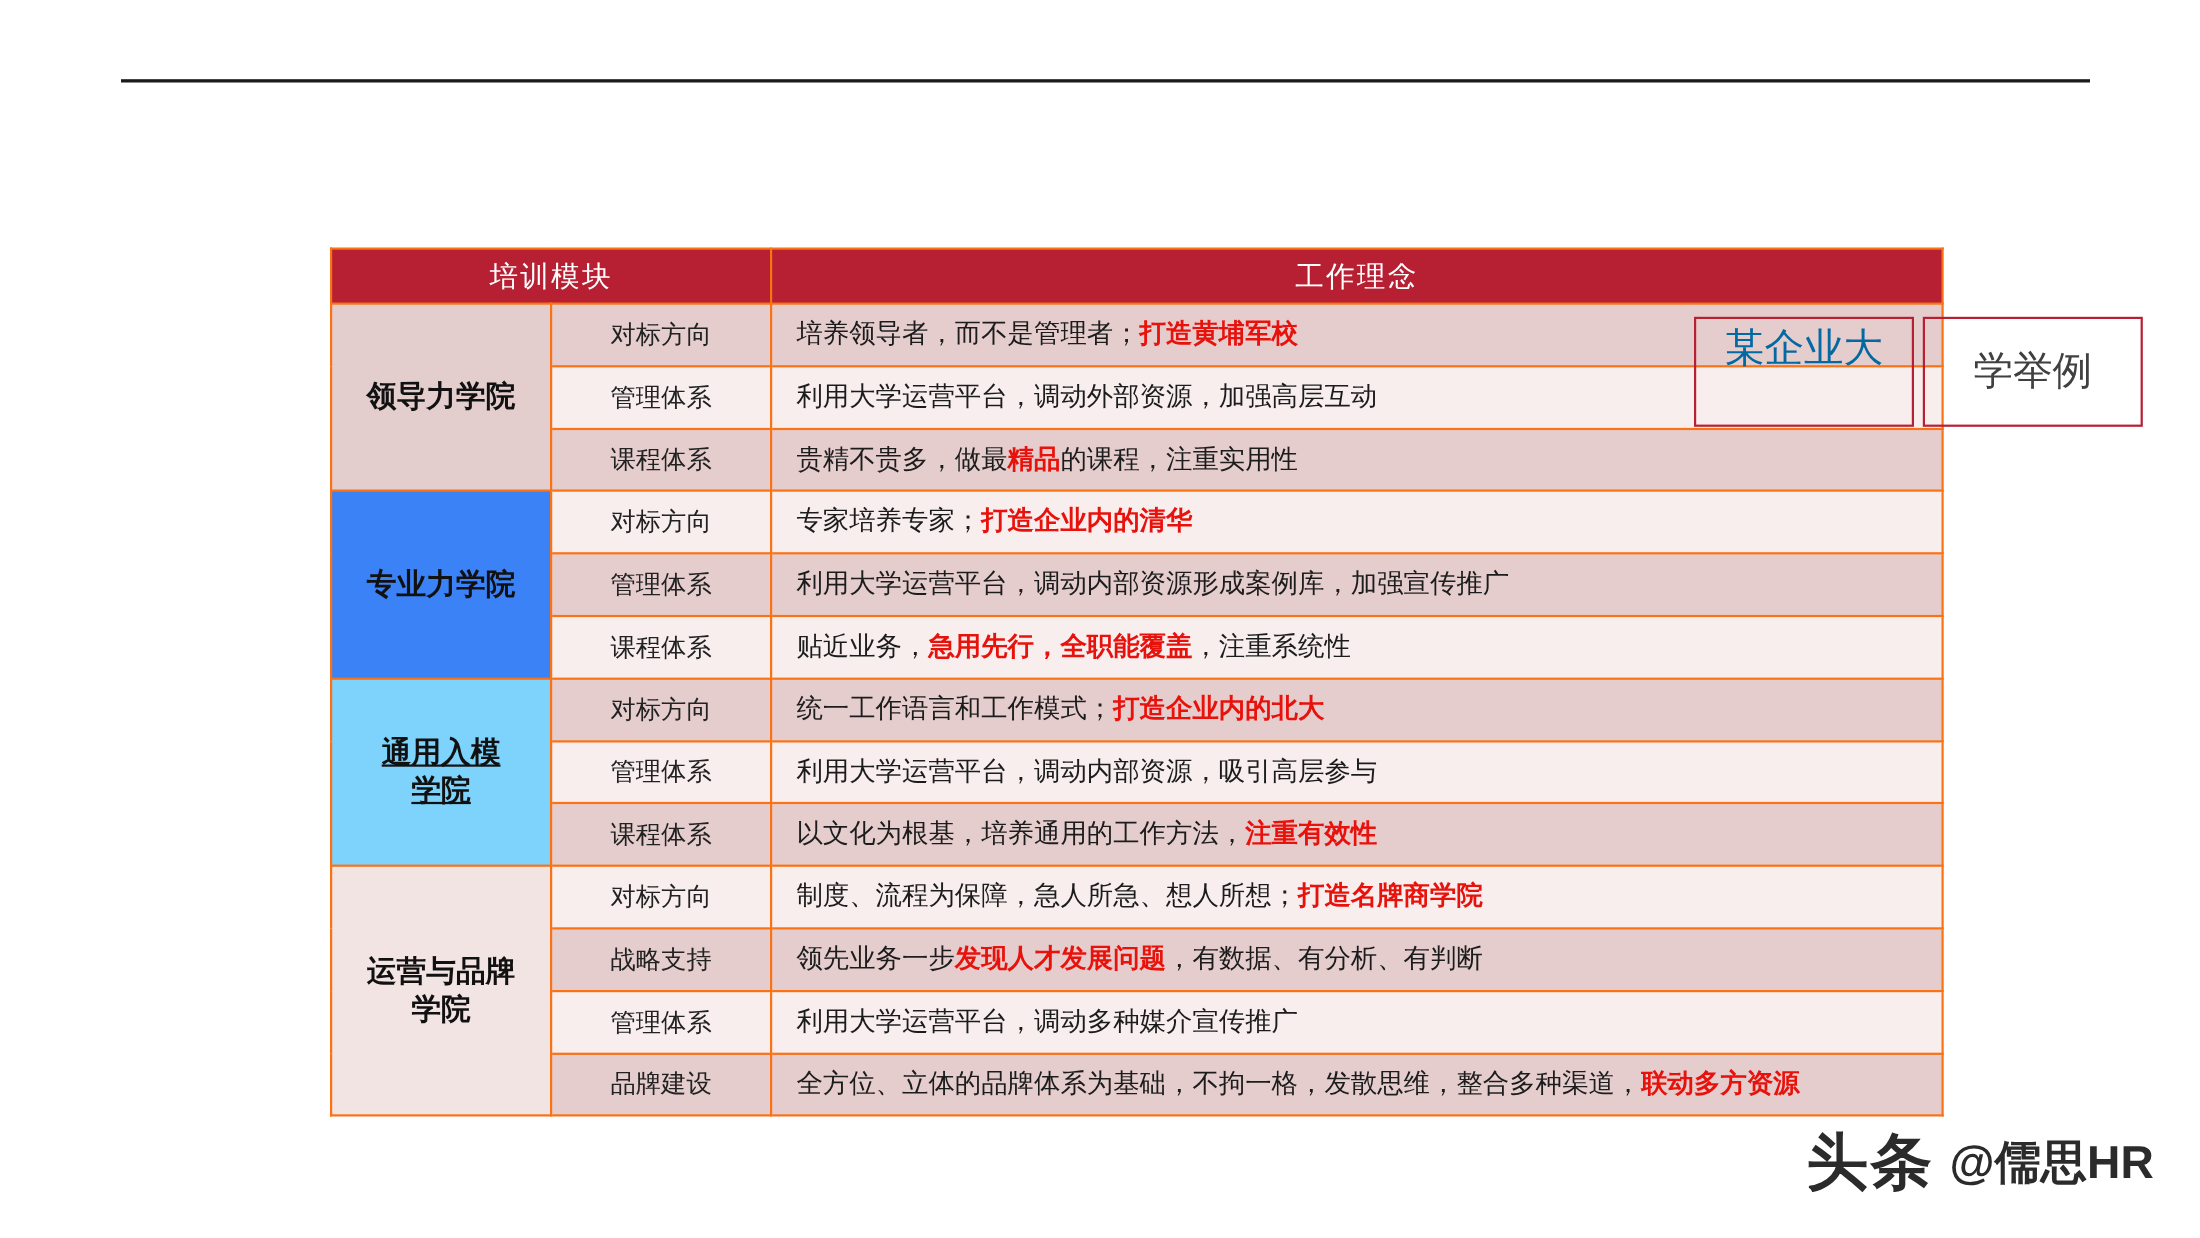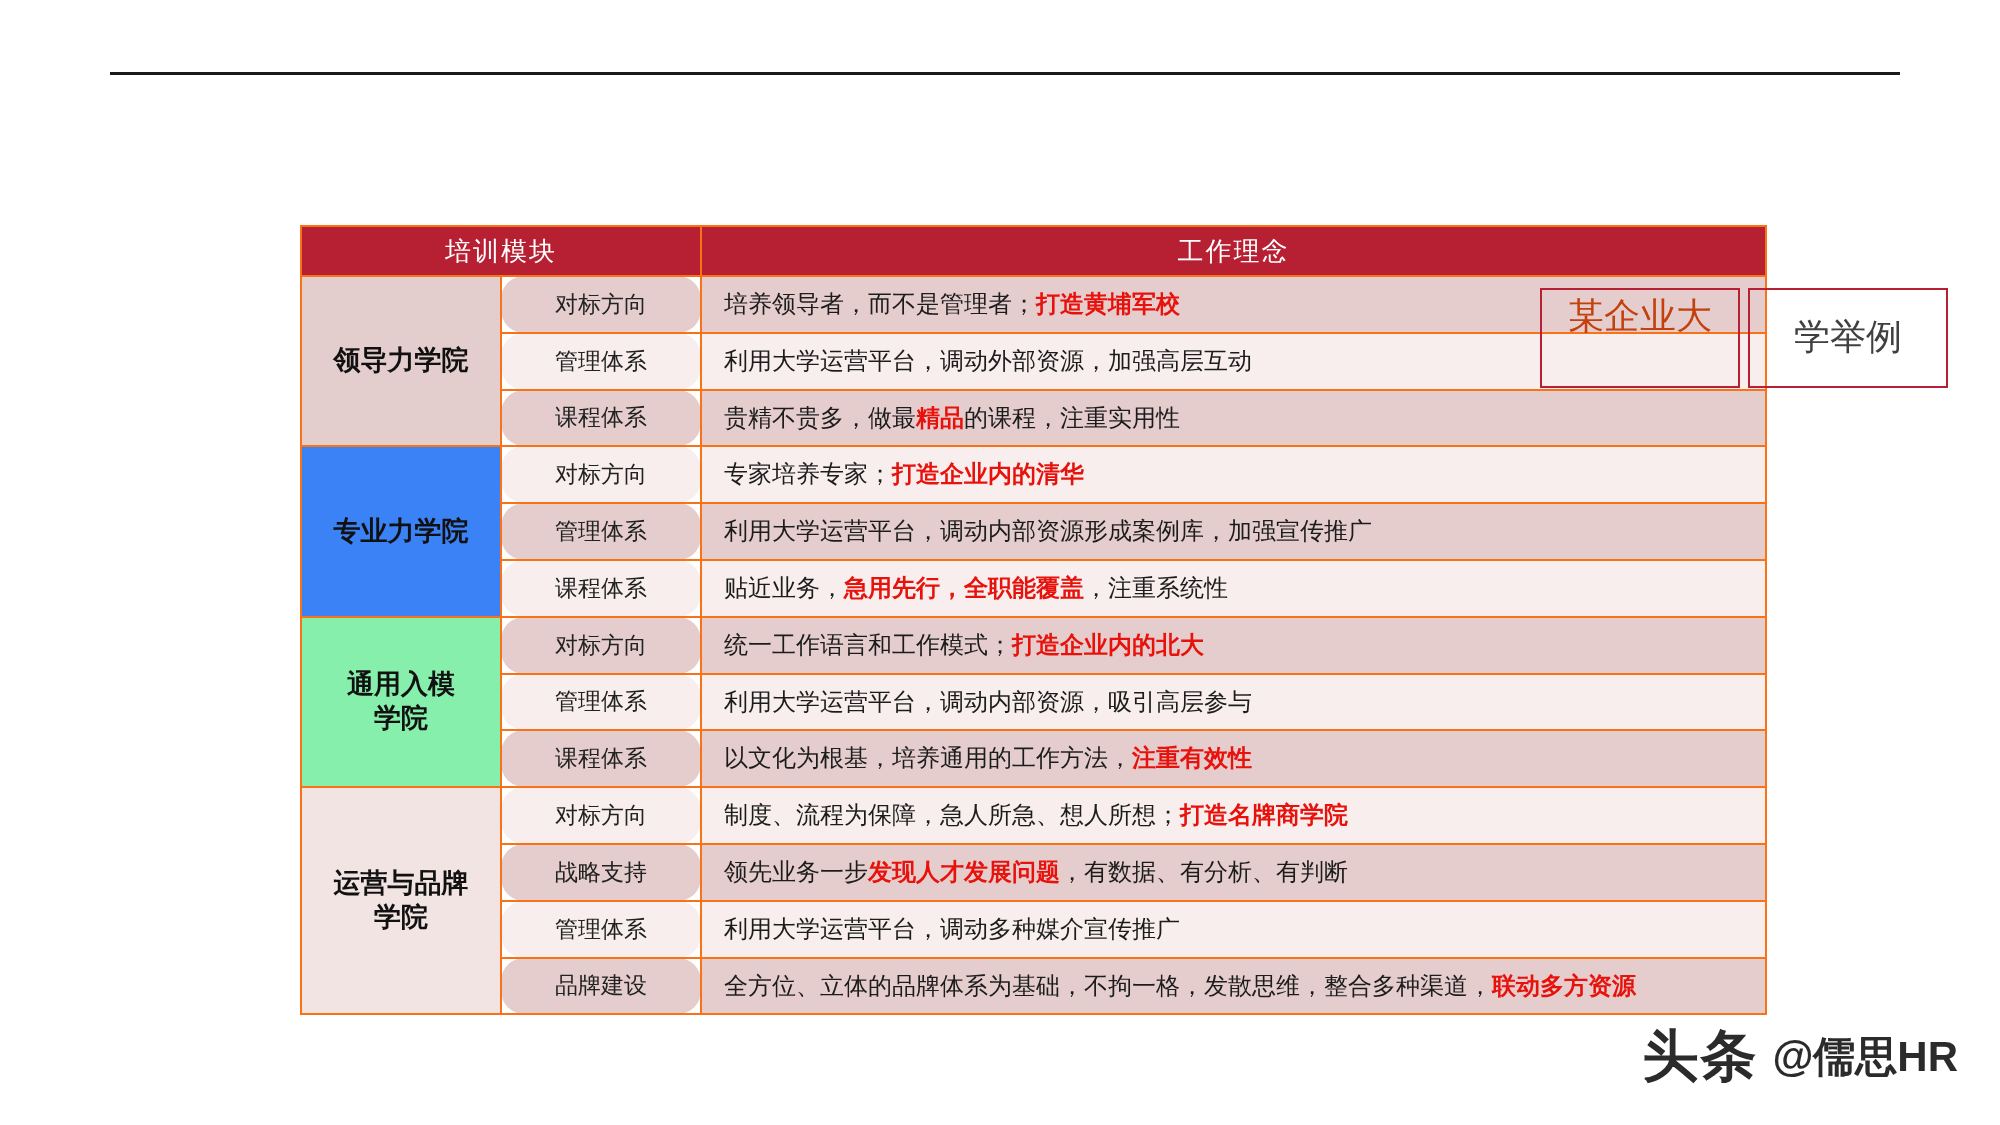--- a/index.html
+++ b/index.html
@@ -44,52 +44,52 @@
   .col-sub{width:200px;}
   .col-con{width:1065px;}
 
   .grp{
     text-align:center;
     font-size:27px;font-weight:bold;color:#111;
     line-height:1.25;
   }
   .sub{
     text-align:center;
-    font-size:23px;color:#222;border-radius:23px;
+    font-size:23px;color:#222;
   }
   .con{
     font-size:24px;color:#1c1c1c;
     padding:10px 0 10px 22px !important;
     line-height:1.45;
   }
   .con .hl{color:#e8120c;font-weight:bold;}
   .sh-grp1{background:#e4cdcd;}
   .sh-grp2{background:#3b82f6;}
-  .sh-grp3{background:#86efac;}
+  .sh-grp3{background:#7dd3fc;text-decoration:underline;}
   .sh-grp4{background:#f3e4e4;}
 
   .r-dark{background:#e6cdcd;}
   .r-light{background:#f8eeee;}
 
   
   .callout{
     position:absolute;
     border:2px solid #b71f33;
     background:transparent;
     color:#404040;
     font-size:36px;
     text-align:center;
     font-family:"Liberation Serif","DejaVu Serif",serif;
     line-height:1.15;
     box-sizing:border-box;
   }
   #callout-left{
     left:1540px;top:288px;width:200px;height:100px;
     padding-top:6px;
-    color:#c2410c;
+    color:#0369a1;
   }
   #callout-right{
     left:1748px;top:288px;width:200px;height:100px;
     display:flex;align-items:center;justify-content:center;
   }
   
   .watermark{
     position:absolute;right:42px;bottom:30px;
     display:flex;align-items:center;gap:14px;
     color:#3b3b3b;font-weight:bold;

